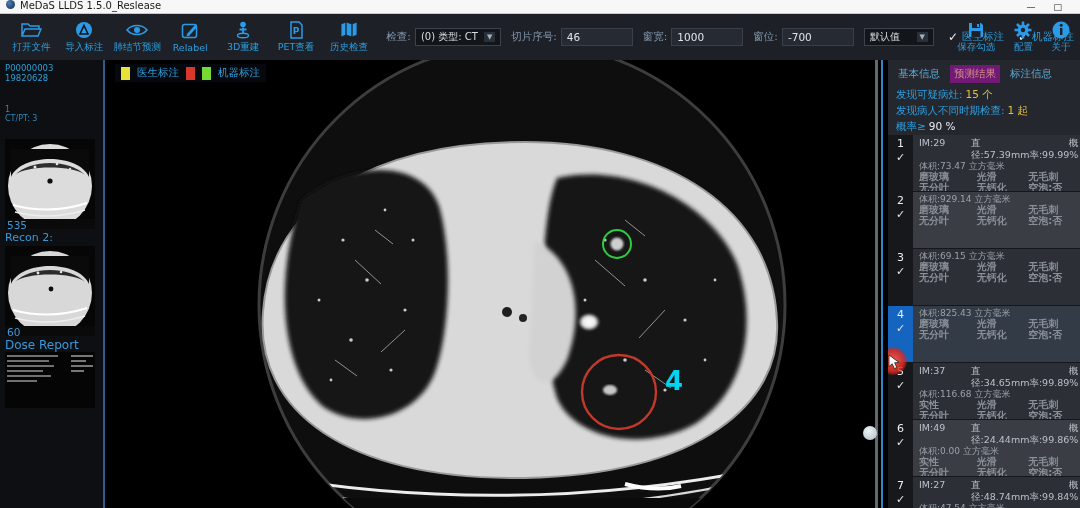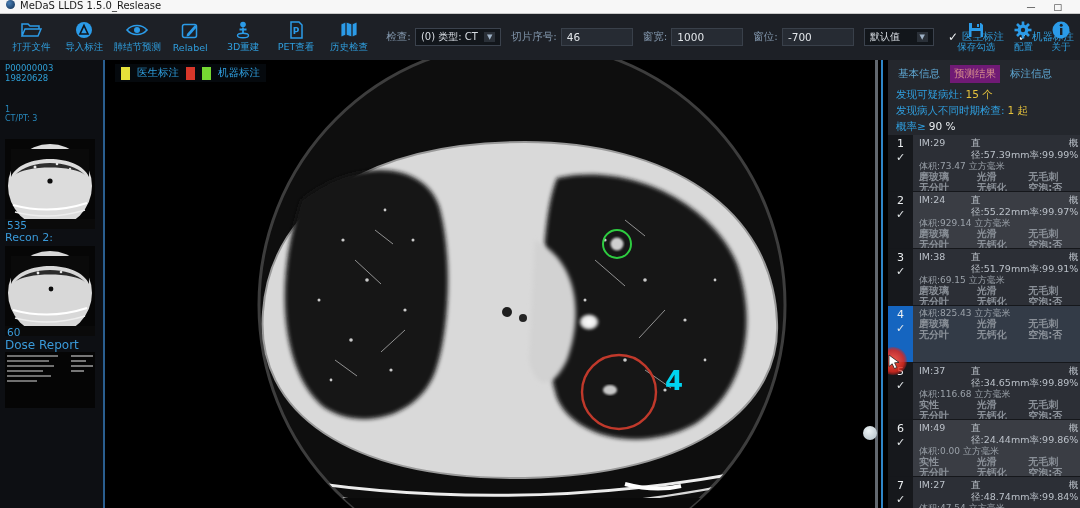--- a/index.html
+++ b/index.html
@@ -444,25 +444,20 @@
             </div>
     </div>
   </div>
 
   <div class="item">
     <div class="num-col">
       <span class="num">2</span>
       <span class="check">✓</span>
     </div>
     <div class="item-body">
-      <div class="item-head">
-        <span class="im">IM:24</span>
-        <span class="dia">直径:55.22mm</span>
-        <span class="prob">概率:99.97%</span>
-      </div>
       <div class="vol">体积:929.14 立方毫米</div>
       <div class="attr-rows">
               <div class="attr-row">
                 <span>磨玻璃</span>
                 <span>光滑</span>
                 <span>无毛刺</span>
               </div>
               <div class="attr-row">
                 <span>无分叶</span>
                 <span>无钙化</span>
@@ -471,25 +466,20 @@
             </div>
     </div>
   </div>
 
   <div class="item">
     <div class="num-col">
       <span class="num">3</span>
       <span class="check">✓</span>
     </div>
     <div class="item-body">
-      <div class="item-head">
-        <span class="im">IM:38</span>
-        <span class="dia">直径:51.79mm</span>
-        <span class="prob">概率:99.91%</span>
-      </div>
       <div class="vol">体积:69.15 立方毫米</div>
       <div class="attr-rows">
               <div class="attr-row">
                 <span>磨玻璃</span>
                 <span>光滑</span>
                 <span>无毛刺</span>
               </div>
               <div class="attr-row">
                 <span>无分叶</span>
                 <span>无钙化</span>

